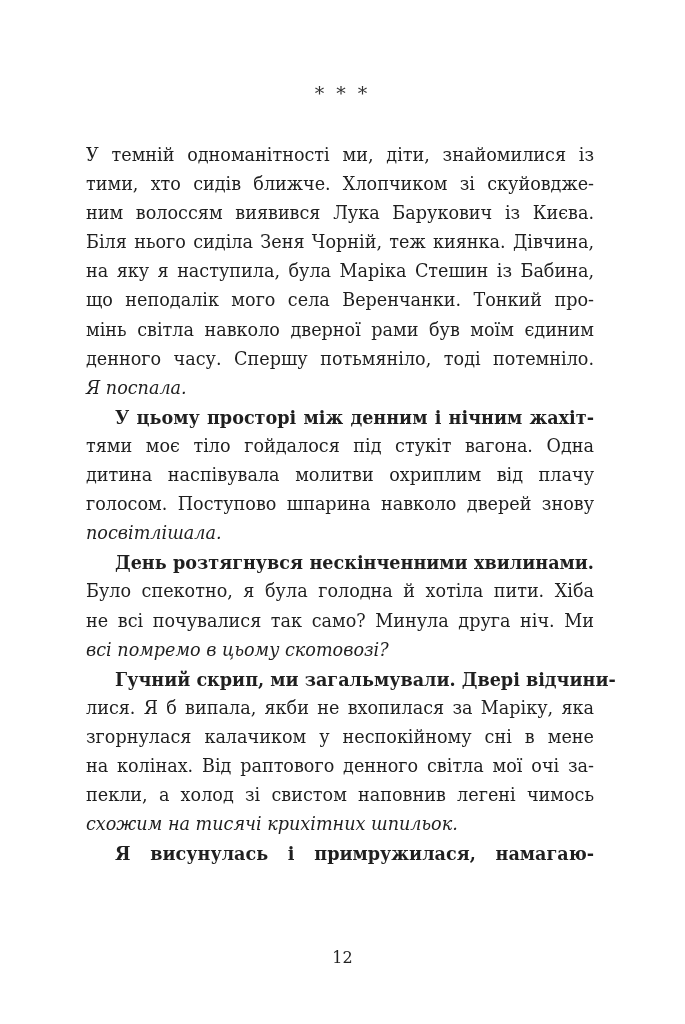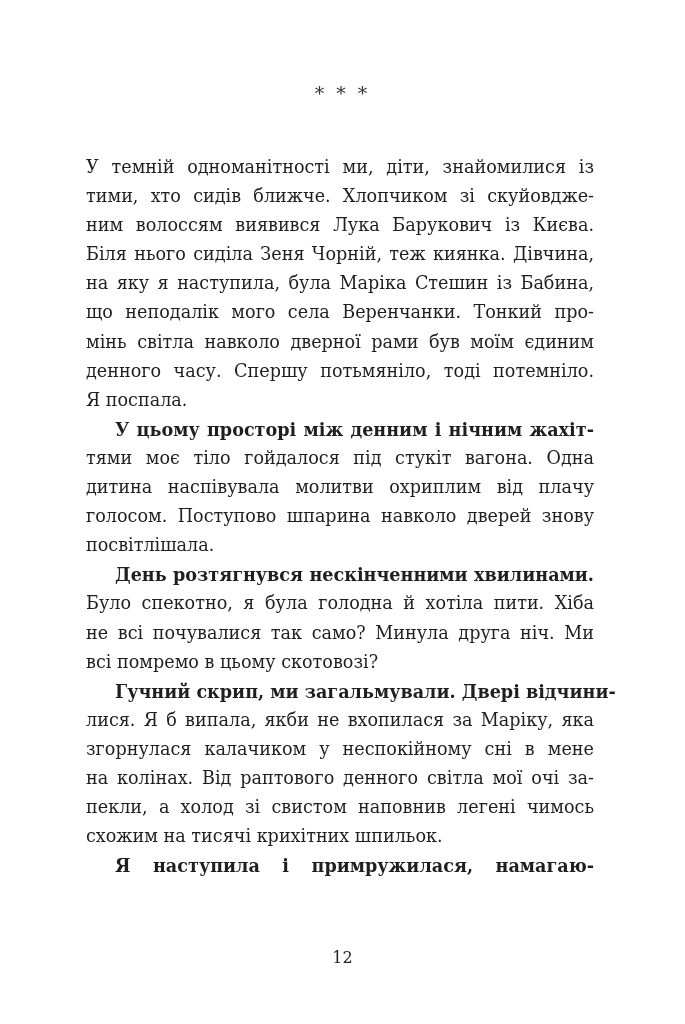--- a/index.html
+++ b/index.html
@@ -33,32 +33,31 @@
     }
     .text-block {
       position: absolute;
       left: 86px;
       top: 141px;
       width: 508px;
       font-size: 17.6px;
       line-height: 29.1px;
       text-align: justify;
       hyphens: manual;
-      margin-top: 12px;
     }
     .line {
       display: block;
       white-space: nowrap;
       text-align-last: justify;
       text-align: justify;
       height: 29.1px;
       overflow: visible;
     }
     .line.indent { padding-left: 29px; font-weight: bold; }
-    .line.last { text-align-last: left; }
+    .line.last { text-align-last: left; font-style: italic; }
     .page-number {
       position: absolute;
       top: 948px;
       left: 0;
       width: 685px;
       text-align: center;
       font-size: 16px;
       color: #222;
     }
   </style>
@@ -91,17 +90,17 @@
     <span class="line">не всі почувалися так само? Минула друга ніч. Ми</span>
     <span class="line last">всі помремо в цьому скотовозі?</span>
 
     <span class="line indent">Гучний скрип, ми загальмували. Двері відчини-</span>
     <span class="line">лися. Я б випала, якби не вхопилася за Маріку, яка</span>
     <span class="line">згорнулася калачиком у неспокійному сні в мене</span>
     <span class="line">на колінах. Від раптового денного світла мої очі за-</span>
     <span class="line">пекли, а холод зі свистом наповнив легені чимось</span>
     <span class="line last">схожим на тисячі крихітних шпильок.</span>
 
-    <span class="line indent">Я наступила і примружилася, намагаю-</span>
+    <span class="line indent">Я висунулась і примружилася, намагаю-</span>
   </div>
 
   <div class="page-number">12</div>
 </div>
 
 </body></html>

